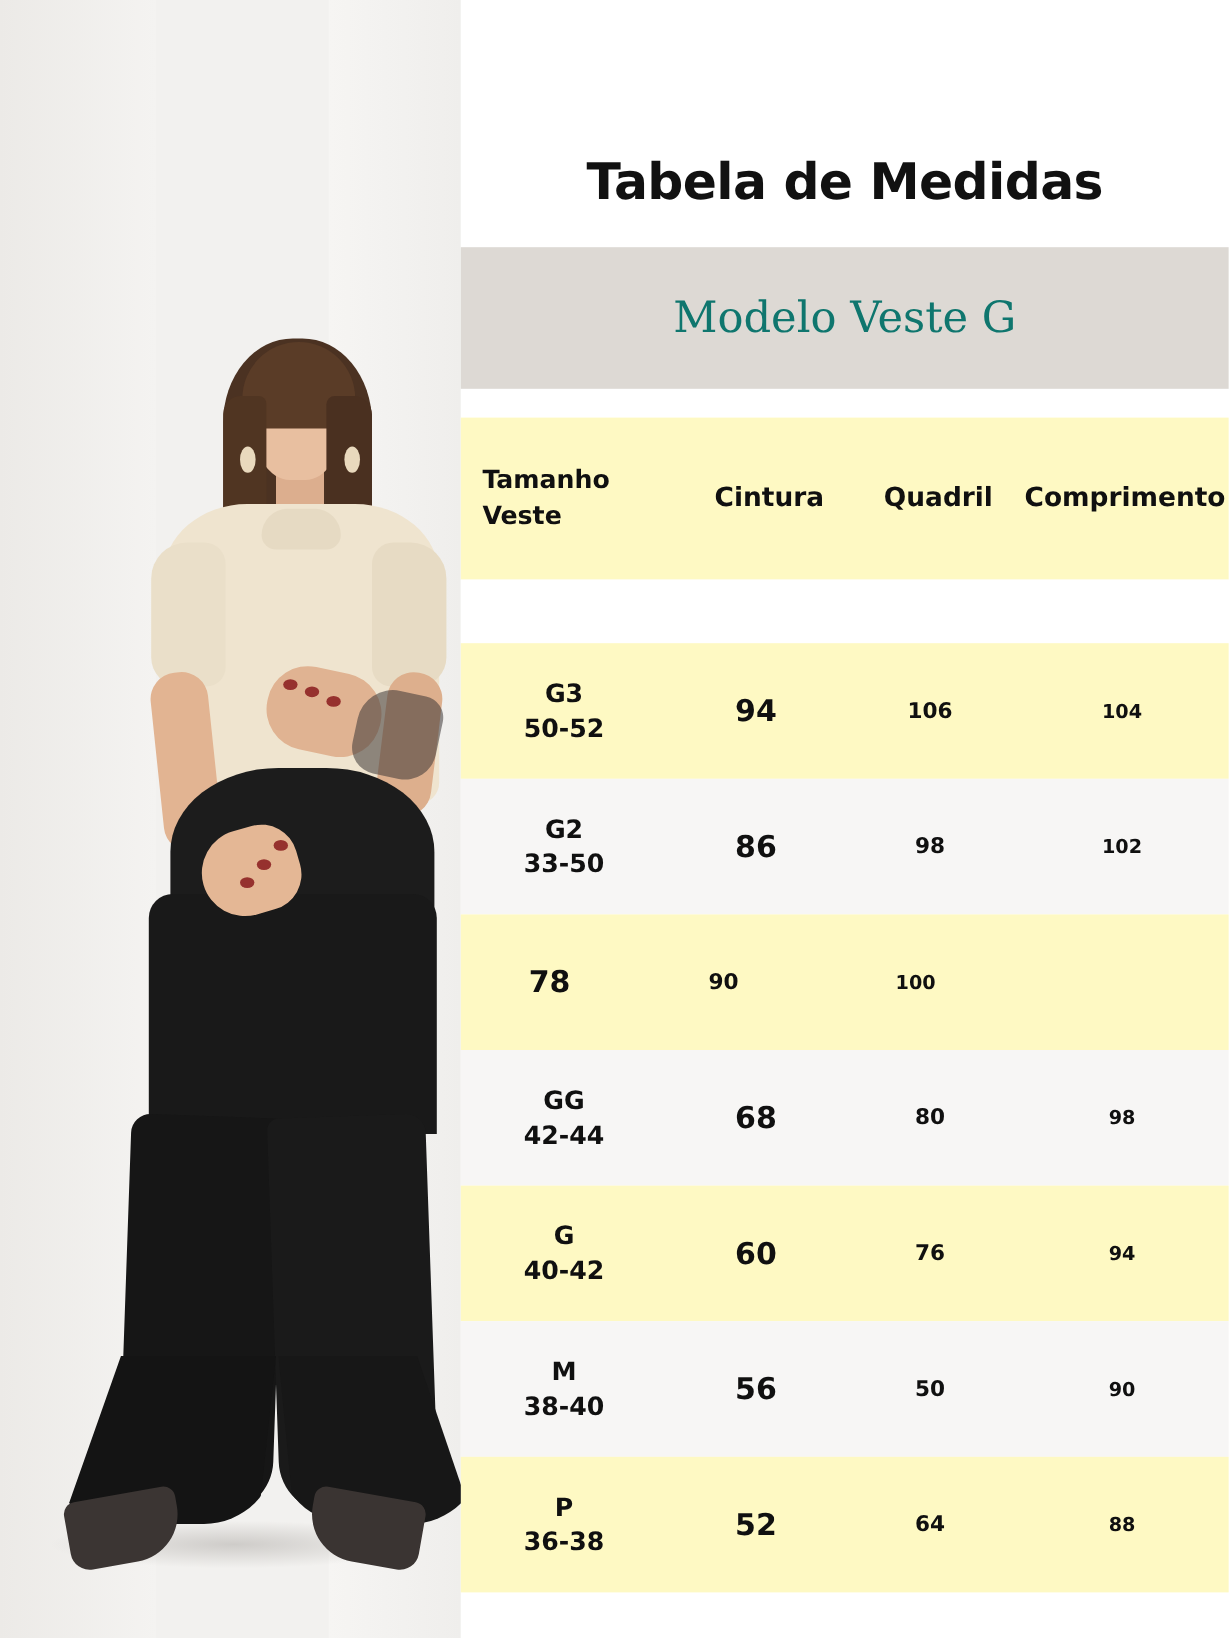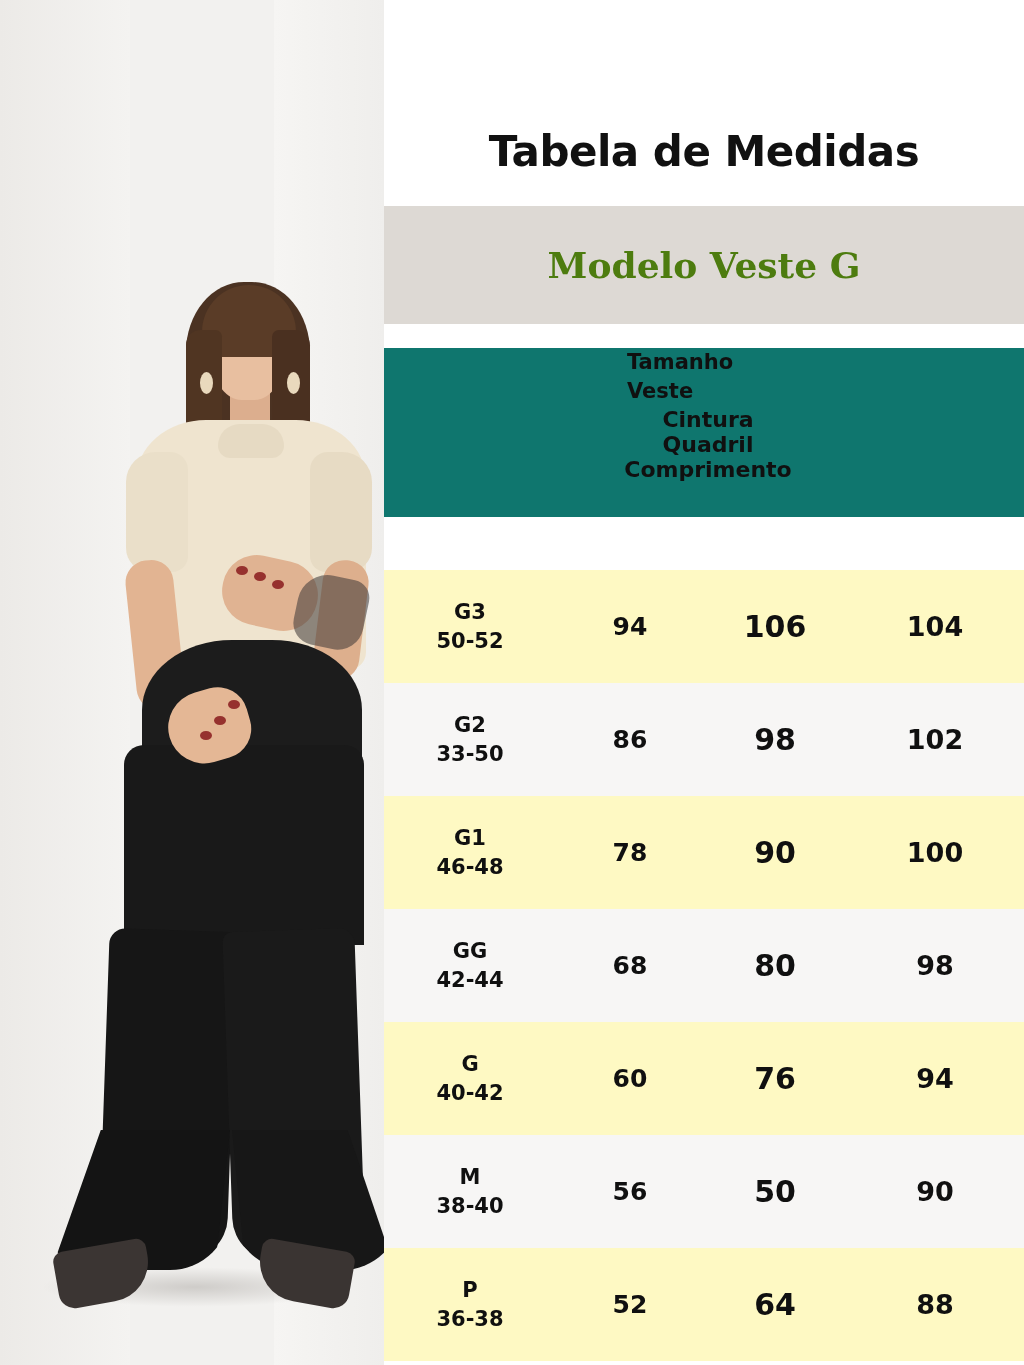--- a/index.html
+++ b/index.html
@@ -296,62 +296,61 @@
   }
   .subtitle-band {
     position: absolute;
     left: 0; top: 206px;
     width: 640px; height: 118px;
     background: #ddd9d4;
     display: flex; align-items: center; justify-content: center;
   }
   .subtitle {
     font-family: "DejaVu Serif", serif;
-    font-weight: bold;
+    font-weight: normal;
     font-size: 36px;
-    color: #4d7c0f;
+    color: #0f766e;
   }
 
   .table {
     position: absolute;
     left: 0; top: 348px;
     width: 640px;
   }
   .row {
     display: flex;
     align-items: center;
     width: 640px;
     box-sizing: border-box;
   }
   .row.header {
-    height: 169px;
-    background: #0f766e;
+    height: 135px;
+    background: #fef9c3;
     padding-left: 8px;
-    flex-direction: column;
   }
   .row.spacer {
     height: 53px;
     background: #ffffff;
   }
   .row.data {
     height: 113px;
   }
   .row.shade-dark { background: #fef9c3; }
   .row.shade-light { background: #f7f6f5; }
 
   .cell {
     font-family: "DejaVu Sans", sans-serif;
     font-weight: bold;
     color: #101010;
     text-align: center;
   }
   .c-size { width: 172px; font-size: 21px; line-height: 1.35; }
   .c-waist { width: 148px; font-size: 25px; }
-  .c-hip { width: 142px; font-size: 30px; }
-  .c-length { width: 178px; font-size: 27px; }
+  .c-hip { width: 142px; font-size: 18px; }
+  .c-length { width: 178px; font-size: 16px; }
 
   .row.header .c-size { font-size: 21px; text-align: left; padding-left: 10px; line-height: 1.4; }
   .row.header .c-waist,
   .row.header .c-hip,
   .row.header .c-length { font-size: 22px; }
 
   .size-line1 { display: block; }
   .size-line2 { display: block; }
 </style>
 </head>
@@ -441,24 +440,20 @@
         <div class="cell c-size">
           <span class="size-line1">G2</span>
           <span class="size-line2">33-50</span>
         </div>
         <div class="cell c-waist">86</div>
         <div class="cell c-hip">98</div>
         <div class="cell c-length">102</div>
       </div>
 
       <div class="row data shade-dark">
-        <div class="cell c-size">
-          <span class="size-line1">G1</span>
-          <span class="size-line2">46-48</span>
-        </div>
         <div class="cell c-waist">78</div>
         <div class="cell c-hip">90</div>
         <div class="cell c-length">100</div>
       </div>
 
       <div class="row data shade-light">
         <div class="cell c-size">
           <span class="size-line1">GG</span>
           <span class="size-line2">42-44</span>
         </div>

